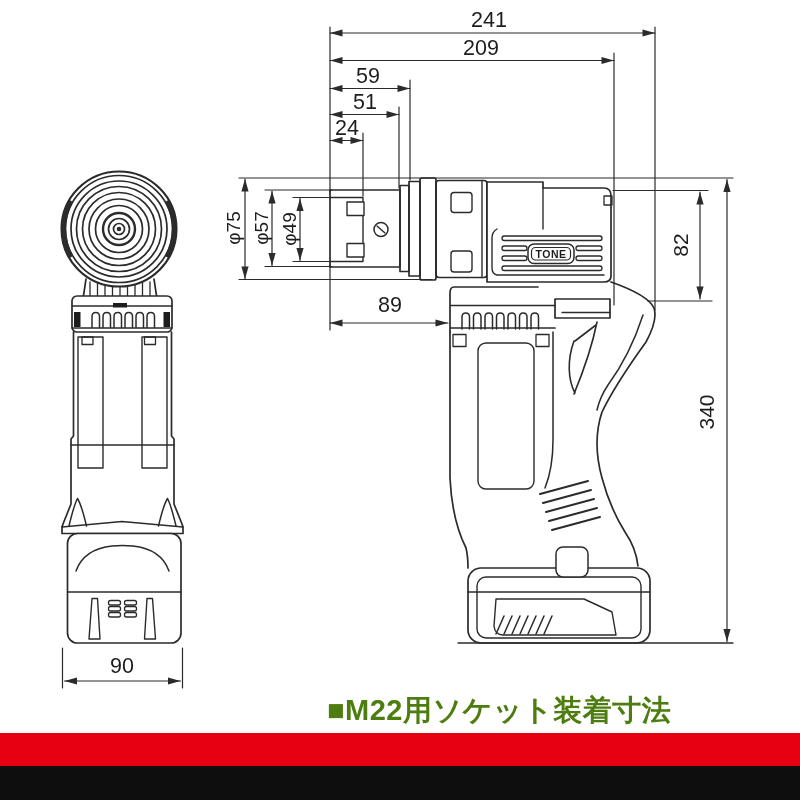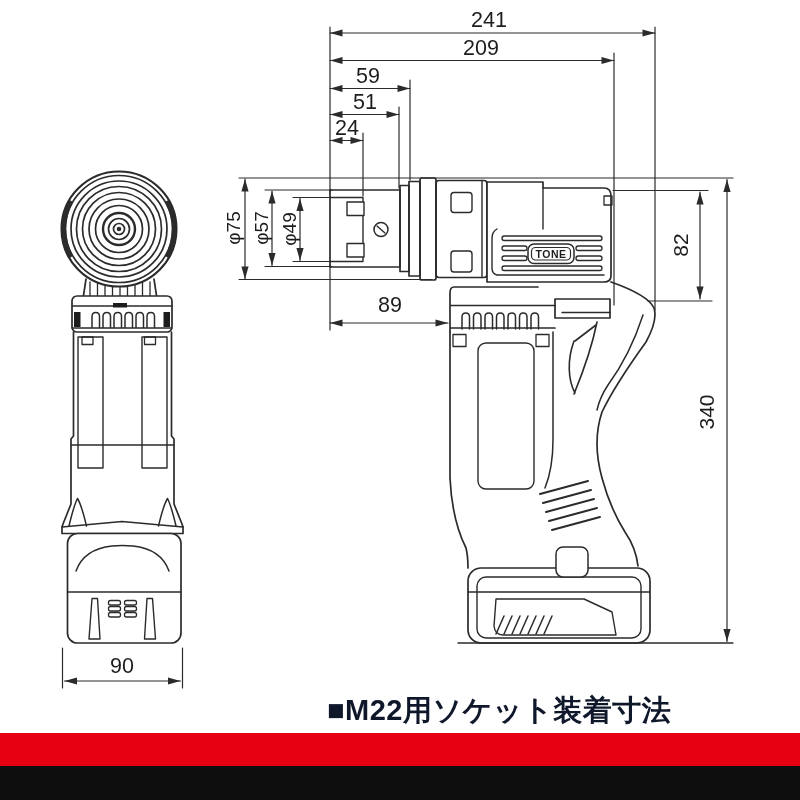--- a/index.html
+++ b/index.html
@@ -10,21 +10,21 @@
   svg text{
     font-family:"Liberation Sans", sans-serif;
     fill:#1d1d1d;
   }
   .dim-num{font-size:21.5px;}
   .dim-num-sm{font-size:21px;}
   .dia-num{font-size:19px;}
   .logo-text{font-size:10.5px;font-weight:bold;letter-spacing:.5px;}
   .caption{
     position:absolute;left:327px;top:691px;
-    font-size:29px;font-weight:700;color:#0f172a;letter-spacing:0.5px;
+    font-size:29px;font-weight:700;color:#4d7c0f;letter-spacing:0.5px;
     white-space:nowrap;
   }
   .band-red{position:absolute;left:0;top:733px;width:800px;height:33px;background:#e60012;}
   .band-black{position:absolute;left:0;top:766px;width:800px;height:34px;background:#0e0e0e;}
 </style>
 </head>
 <body>
 
 <div class="stage">
 

